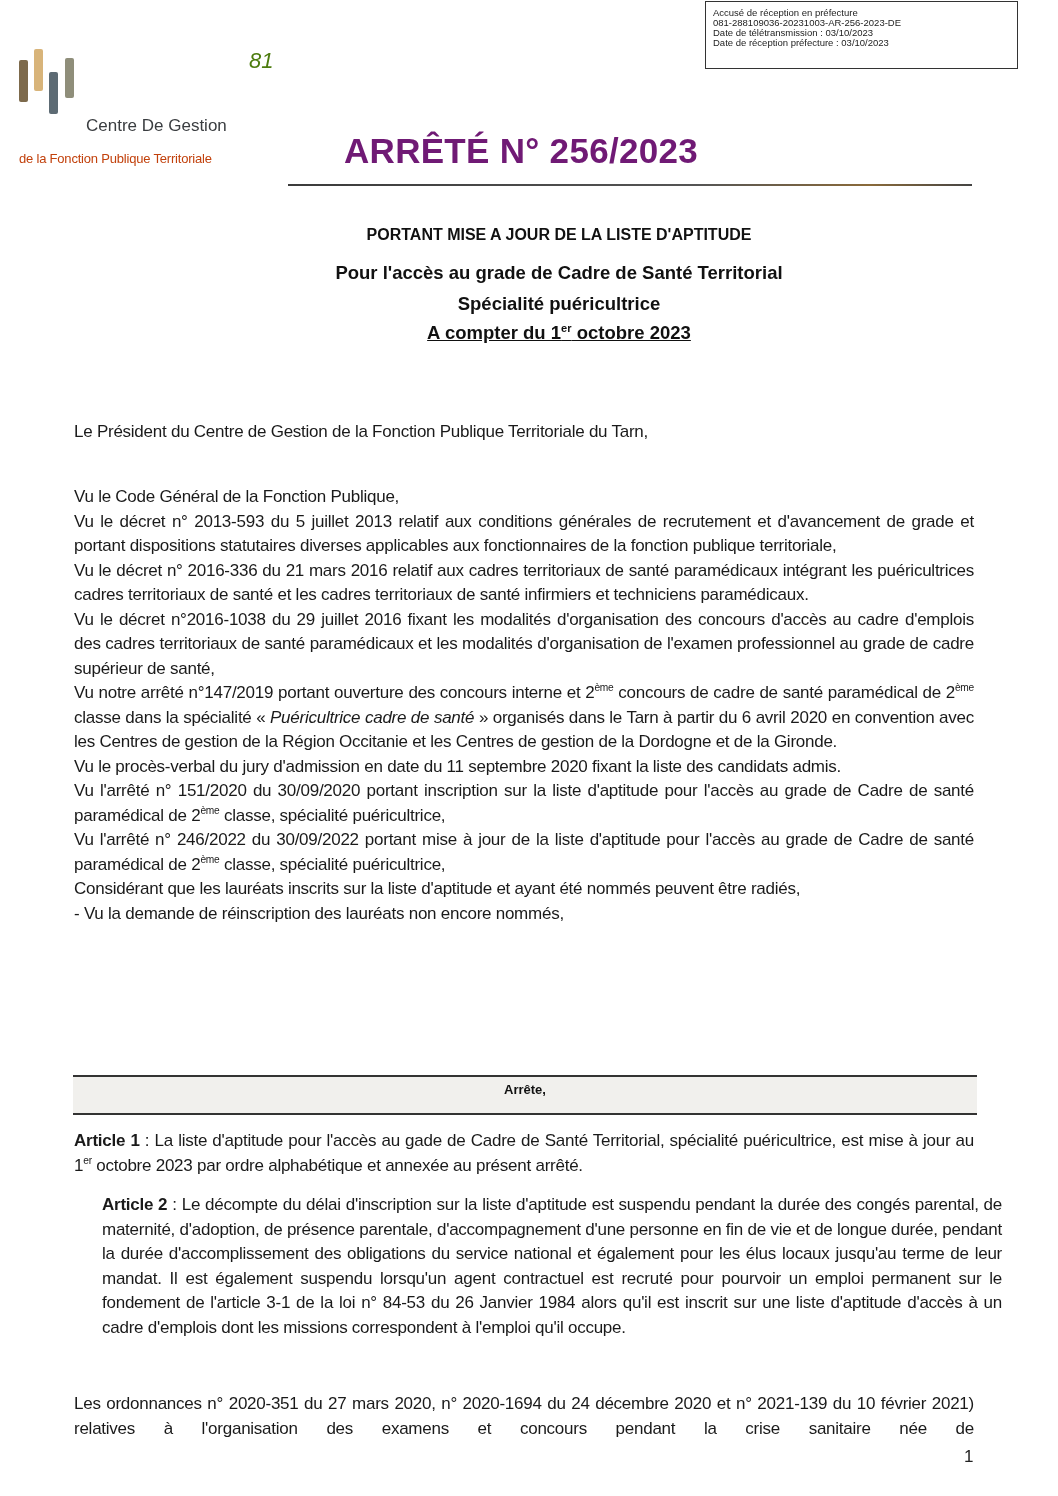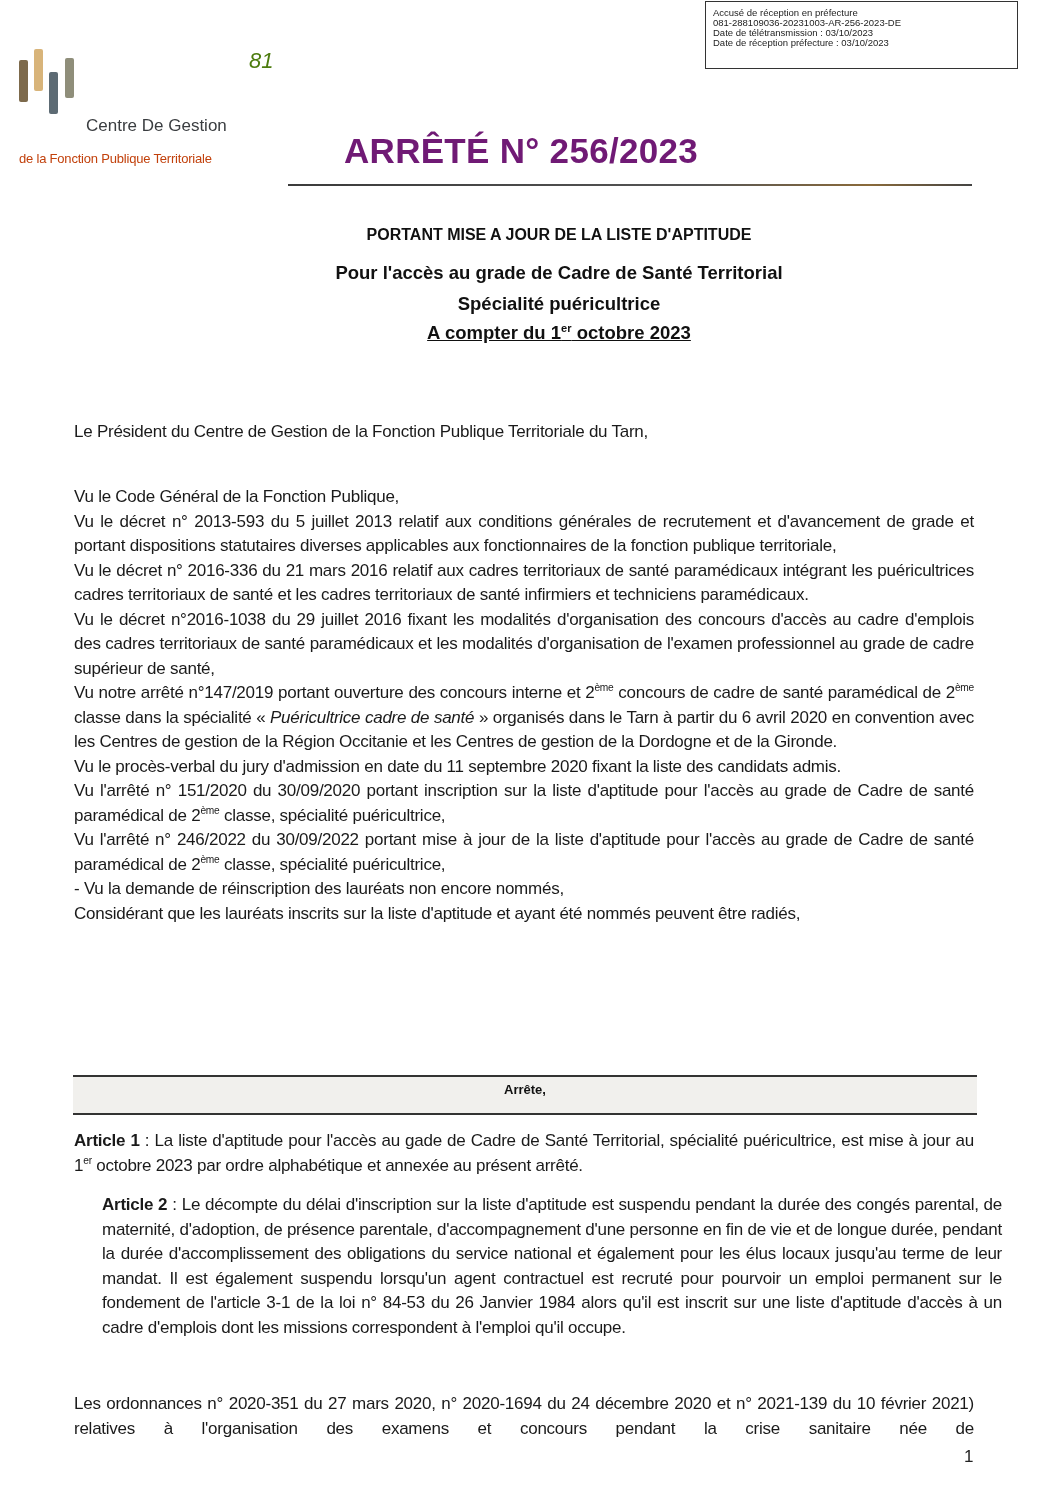--- a/index.html
+++ b/index.html
@@ -93,22 +93,22 @@
 
   <div class="body vus">
     <p class="j">Vu le Code Général de la Fonction Publique,</p>
     <p class="j">Vu le décret n° 2013-593 du 5 juillet 2013 relatif aux conditions générales de recrutement et d'avancement de grade et portant dispositions statutaires diverses applicables aux fonctionnaires de la fonction publique territoriale,</p>
     <p class="j">Vu le décret n° 2016-336 du 21 mars 2016 relatif aux cadres territoriaux de santé paramédicaux intégrant les puéricultrices cadres territoriaux de santé et les cadres territoriaux de santé infirmiers et techniciens paramédicaux.</p>
     <p class="j">Vu le décret n°2016-1038 du 29 juillet 2016 fixant les modalités d'organisation des concours d'accès au cadre d'emplois des cadres territoriaux de santé paramédicaux et les modalités d'organisation de l'examen professionnel au grade de cadre supérieur de santé,</p>
     <p class="j"><span>Vu notre arrêté n°147/2019 portant ouverture des concours interne et 2</span><sup>ème</sup><span> concours de cadre de santé paramédical de 2</span><sup>ème</sup><span> classe dans la spécialité « </span><i>Puéricultrice cadre de santé</i><span> » organisés dans le Tarn à partir du 6 avril 2020 en convention avec les Centres de gestion de la Région Occitanie et les Centres de gestion de la Dordogne et de la Gironde.</span></p>
     <p class="j">Vu le procès-verbal du jury d'admission en date du 11 septembre 2020 fixant la liste des candidats admis.</p>
     <p class="j"><span>Vu l'arrêté n° 151/2020 du 30/09/2020  portant  inscription sur la liste d'aptitude pour l'accès au grade de Cadre de santé paramédical de 2</span><sup>ème</sup><span> classe, spécialité puéricultrice,</span></p>
     <p class="j"><span>Vu l'arrêté n° 246/2022 du 30/09/2022 portant mise à jour de la liste d'aptitude pour l'accès au grade de Cadre de santé paramédical de 2</span><sup>ème</sup><span> classe, spécialité puéricultrice,</span></p>
+    <p class="j">Considérant que les lauréats inscrits sur la liste d'aptitude  et ayant été nommés peuvent être radiés,</p>
     <p class="j">- Vu la demande de réinscription des lauréats non encore nommés,</p>
-    <p class="j">Considérant que les lauréats inscrits sur la liste d'aptitude  et ayant été nommés peuvent être radiés,</p>
   </div>
 
   <div class="arrete-band">
     <span>Arrête,</span>
   </div>
 
   <div class="body art1">
     <p class="j"><span class="art-label">Article 1</span><span> : La liste d'aptitude pour l'accès au gade de Cadre de Santé Territorial, spécialité puéricultrice, est mise à jour au 1</span><sup>er</sup><span> octobre 2023 par ordre alphabétique et annexée au présent arrêté.</span></p>
   </div>
 

